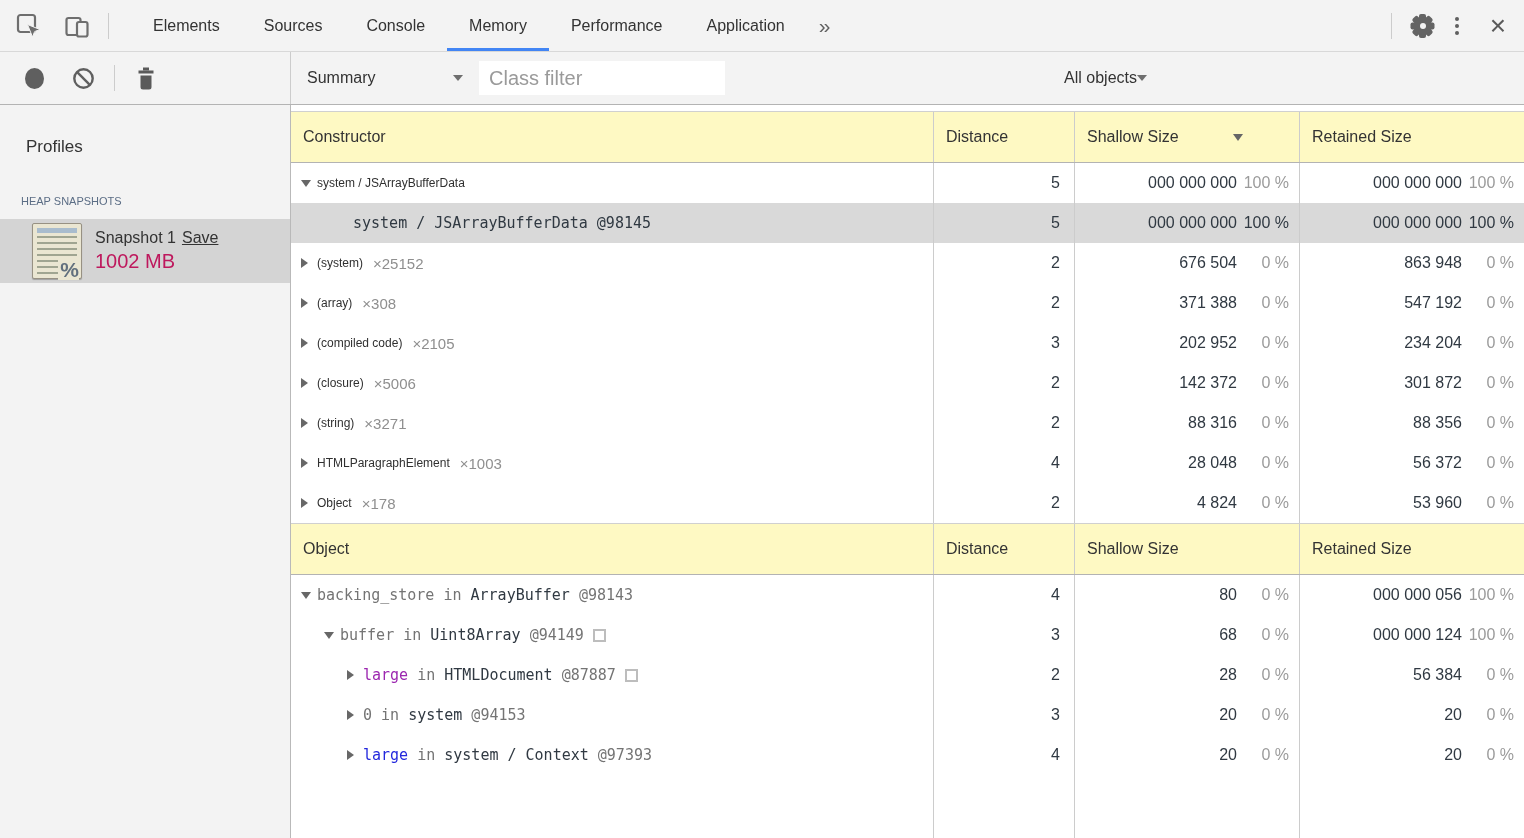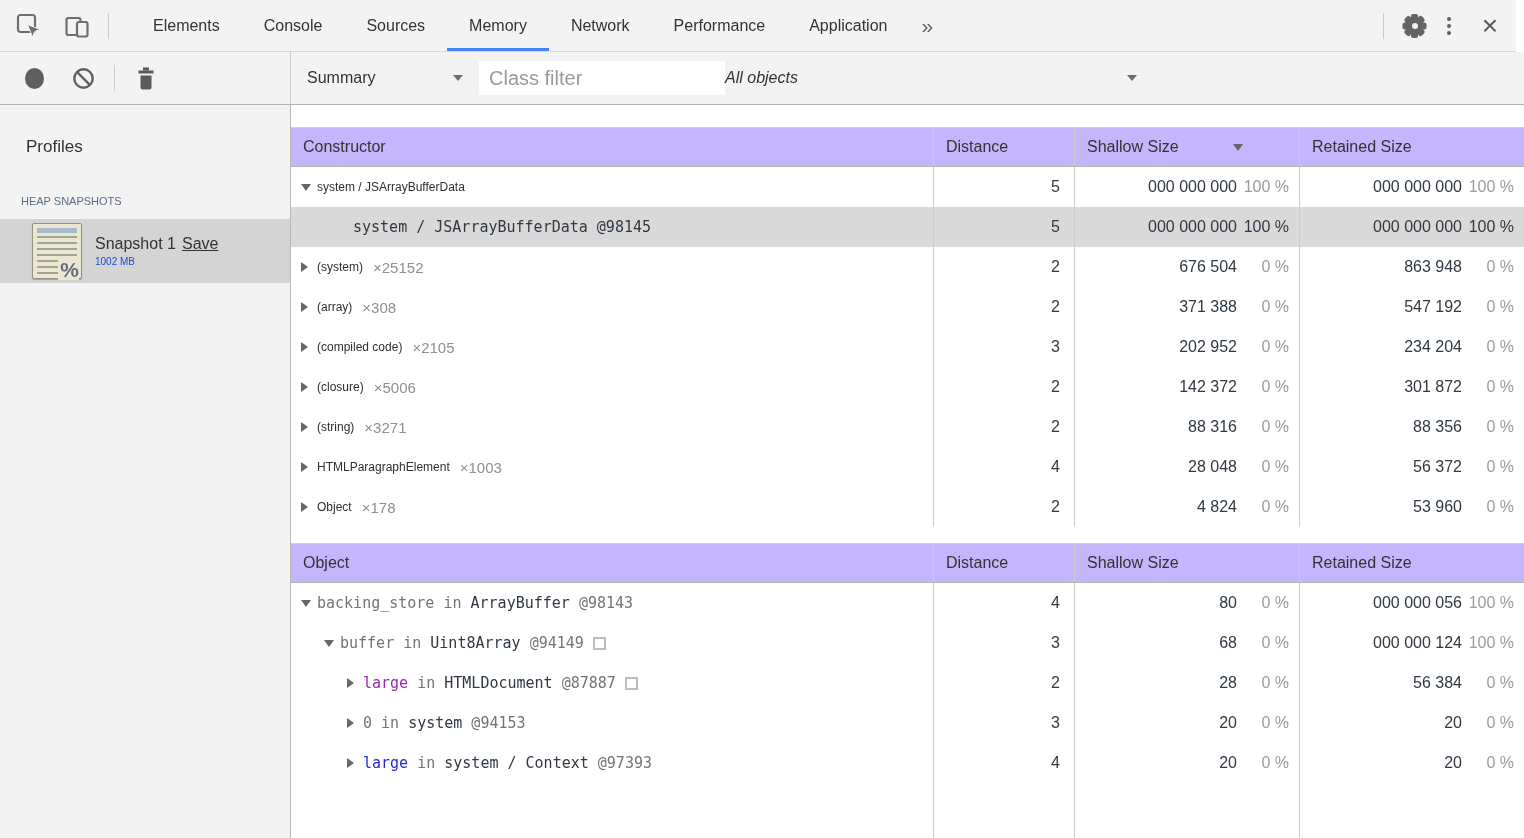--- a/index.html
+++ b/index.html
@@ -1,20 +1,20 @@
 <!DOCTYPE html>
 <html><head>
 <meta charset="utf-8">
 <style>
   html,body{margin:0;padding:0;background:#fff;}
   body{width:1524px;height:838px;overflow:hidden;font-family:"Liberation Sans",sans-serif;-webkit-font-smoothing:antialiased;}
   .devtools{position:relative;width:1524px;height:838px;background:#fff;color:#333;}
 
   
-  .tabbar{position:absolute;top:0;left:0;right:8px;height:52px;background:#f3f3f3;border-bottom:1px solid #d8d8d8;display:flex;align-items:center;box-sizing:border-box;}
+  .tabbar{position:absolute;top:0;left:0;right:0;height:52px;background:#f3f3f3;border-bottom:1px solid #d8d8d8;display:flex;align-items:center;box-sizing:border-box;}
   .icon-btn{display:flex;align-items:center;justify-content:center;width:34px;height:34px;flex:none;}
   .inspect-btn{margin-left:12px;}
   .device-btn{margin-left:14px;}
   .vsep{width:1px;height:26px;background:#ccc;flex:none;margin:0 14px;}
   .tab-strip{display:flex;height:100%;margin-left:8px;}
   .tab{height:100%;display:flex;align-items:center;padding:3px 22px 0 22px;font-size:16px;color:#333;border-bottom:3px solid transparent;box-sizing:border-box;cursor:default;white-space:nowrap;}
   .tab.active{border-bottom-color:#4285f4;}
   .more-tabs{font-size:21px;color:#5f5f5f;margin:0 12px;}
   .tabbar-right{margin-left:auto;display:flex;align-items:center;height:100%;margin-right:10px;}
   .dots-btn{display:flex;flex-direction:column;gap:3px;align-items:center;justify-content:center;}
@@ -30,44 +30,44 @@
   .toolbar2{position:absolute;top:52px;left:0;right:0;height:53px;background:#f3f3f3;border-bottom:1px solid #b3b3b3;display:flex;align-items:center;box-sizing:border-box;}
   .tb-left{width:291px;height:100%;display:flex;align-items:center;border-right:1px solid #ccc;box-sizing:border-box;flex:none;}
   .record-dot{width:19px;height:21px;border-radius:50%;background:#5f5f5f;margin-left:25px;}
   .block-btn{margin-left:22px;display:flex;}
   .trash-btn{display:flex;}
   .dd{display:flex;align-items:center;font-size:16px;color:#333;}
   .dd-arrow{width:0;height:0;border-left:5px solid transparent;border-right:5px solid transparent;border-top:6px solid #6e6e6e;}
   .summary-dd{margin-left:16px;width:156px;justify-content:space-between;}
   .class-filter{width:226px;height:34px;background:#fff;border:none;outline:none;margin-left:16px;padding:0 10px;font-size:20px;color:#333;font-family:"Liberation Sans",sans-serif;}
   .class-filter::placeholder{color:#9a9a9a;}
-  .objects-dd{width:412px;justify-content:space-between;font-style:italic;}
+  .objects-dd{margin-left:10px;width:412px;justify-content:flex-end;}
 
   
   .main{position:absolute;top:105px;left:0;right:0;bottom:0;display:flex;}
   .sidebar{width:291px;flex:none;background:#f3f3f3;border-right:1px solid #b9b9b9;box-sizing:border-box;}
   .profiles-title{padding:32px 0 0 26px;font-size:17px;color:#333;}
   .heap-label{padding:38px 0 12px 21px;font-size:11px;color:#5b6d85;}
   .snapshot-item{height:64px;background:#d4d4d4;display:flex;align-items:center;padding-left:32px;box-sizing:border-box;}
   .snap-icon{position:relative;width:48px;height:54px;background:#eae6d2;border:1px solid #979183;border-radius:2px;flex:none;box-shadow:0 1px 1px rgba(0,0,0,.25);}
   .snap-icon .hdr{position:absolute;top:4px;left:4px;right:4px;height:5px;background:#a9bccd;}
   .snap-icon .lines{position:absolute;top:12px;left:4px;right:4px;bottom:3px;background:repeating-linear-gradient(to bottom,rgba(120,130,110,.65) 0 2px,transparent 2px 6px);}
   .snap-icon .pctg{position:absolute;right:2px;bottom:-2px;font-size:21px;font-weight:bold;color:#62707e;background:#eae6d2;line-height:1;padding-left:2px;}
   .snap-text{margin-left:13px;}
   .snap-title{font-size:16px;color:#333;}
   .save-link{text-decoration:underline;margin-left:6px;color:#333;}
-  .snap-size{font-size:10px;color:#1d4ed8;margin-top:3px;}
+  .snap-size{font-size:20px;color:#be185d;margin-top:3px;}
 
   .content{flex:1;background:#fff;display:flex;flex-direction:column;overflow:hidden;padding-top:6px;}
 
   
   .grid-row{display:grid;grid-template-columns:642px 141px 225px 225px;height:40px;flex:none;}
   .cell{display:flex;align-items:center;overflow:hidden;box-sizing:border-box;}
   .grid-row .cell:nth-child(2),.grid-row .cell:nth-child(3),.grid-row .cell:nth-child(4){border-left:1px solid #ccc;}
-  .grid-row.header{background:#c4b5fd;border-top:1px solid #d0d0d0;border-bottom:1px solid #b3b3b3;height:40px;box-sizing:border-box;margin-top:16px;}
+  .grid-row.header{background:#fef9c3;border-top:1px solid #d0d0d0;border-bottom:1px solid #b3b3b3;height:52px;box-sizing:border-box;}
   .th{font-size:16px;color:#333;padding-left:12px;}
   .sort-arrow{width:0;height:0;border-left:5px solid transparent;border-right:5px solid transparent;border-top:7px solid #666;margin-left:auto;margin-right:56px;}
   .grid-row.selected{background:#d9d9d9;}
   .grid-row.selected .pct{color:#303942;}
 
   .name-cell{padding-right:6px;}
   .arrow{flex:0 0 16px;display:flex;align-items:center;}
   .arrow::before{content:'';display:block;}
   .tri-down::before{border-left:5px solid transparent;border-right:5px solid transparent;border-top:7px solid #676767;}
   .tri-right::before{border-top:5px solid transparent;border-bottom:5px solid transparent;border-left:7px solid #676767;}
@@ -105,24 +105,23 @@
     </div>
     <div class="icon-btn device-btn">
       <svg width="26" height="26" viewBox="0 0 26 26">
         <rect x="2.5" y="5" width="14" height="17" rx="2" fill="none" stroke="#6e6e6e" stroke-width="2.2"></rect>
         <rect x="13" y="9" width="10.5" height="14.5" rx="2" fill="#f3f3f3" stroke="#6e6e6e" stroke-width="2.2"></rect>
       </svg>
     </div>
     <div class="vsep"></div>
     <div class="tab-strip">
         <div class="tab">Elements</div>
+        <div class="tab">Sources</div>
         <div class="tab">Console</div>
-        <div class="tab">Sources</div>
         <div class="tab active">Memory</div>
-        <div class="tab">Network</div>
         <div class="tab">Performance</div>
         <div class="tab">Application</div>
       </div>
     <div class="more-tabs">»</div>
     <div class="tabbar-right">
       <div class="vsep"></div>
       <div class="icon-btn">
         <div class="gear">
           <div class="gbar"></div>
             <div class="gbar g2"></div>

